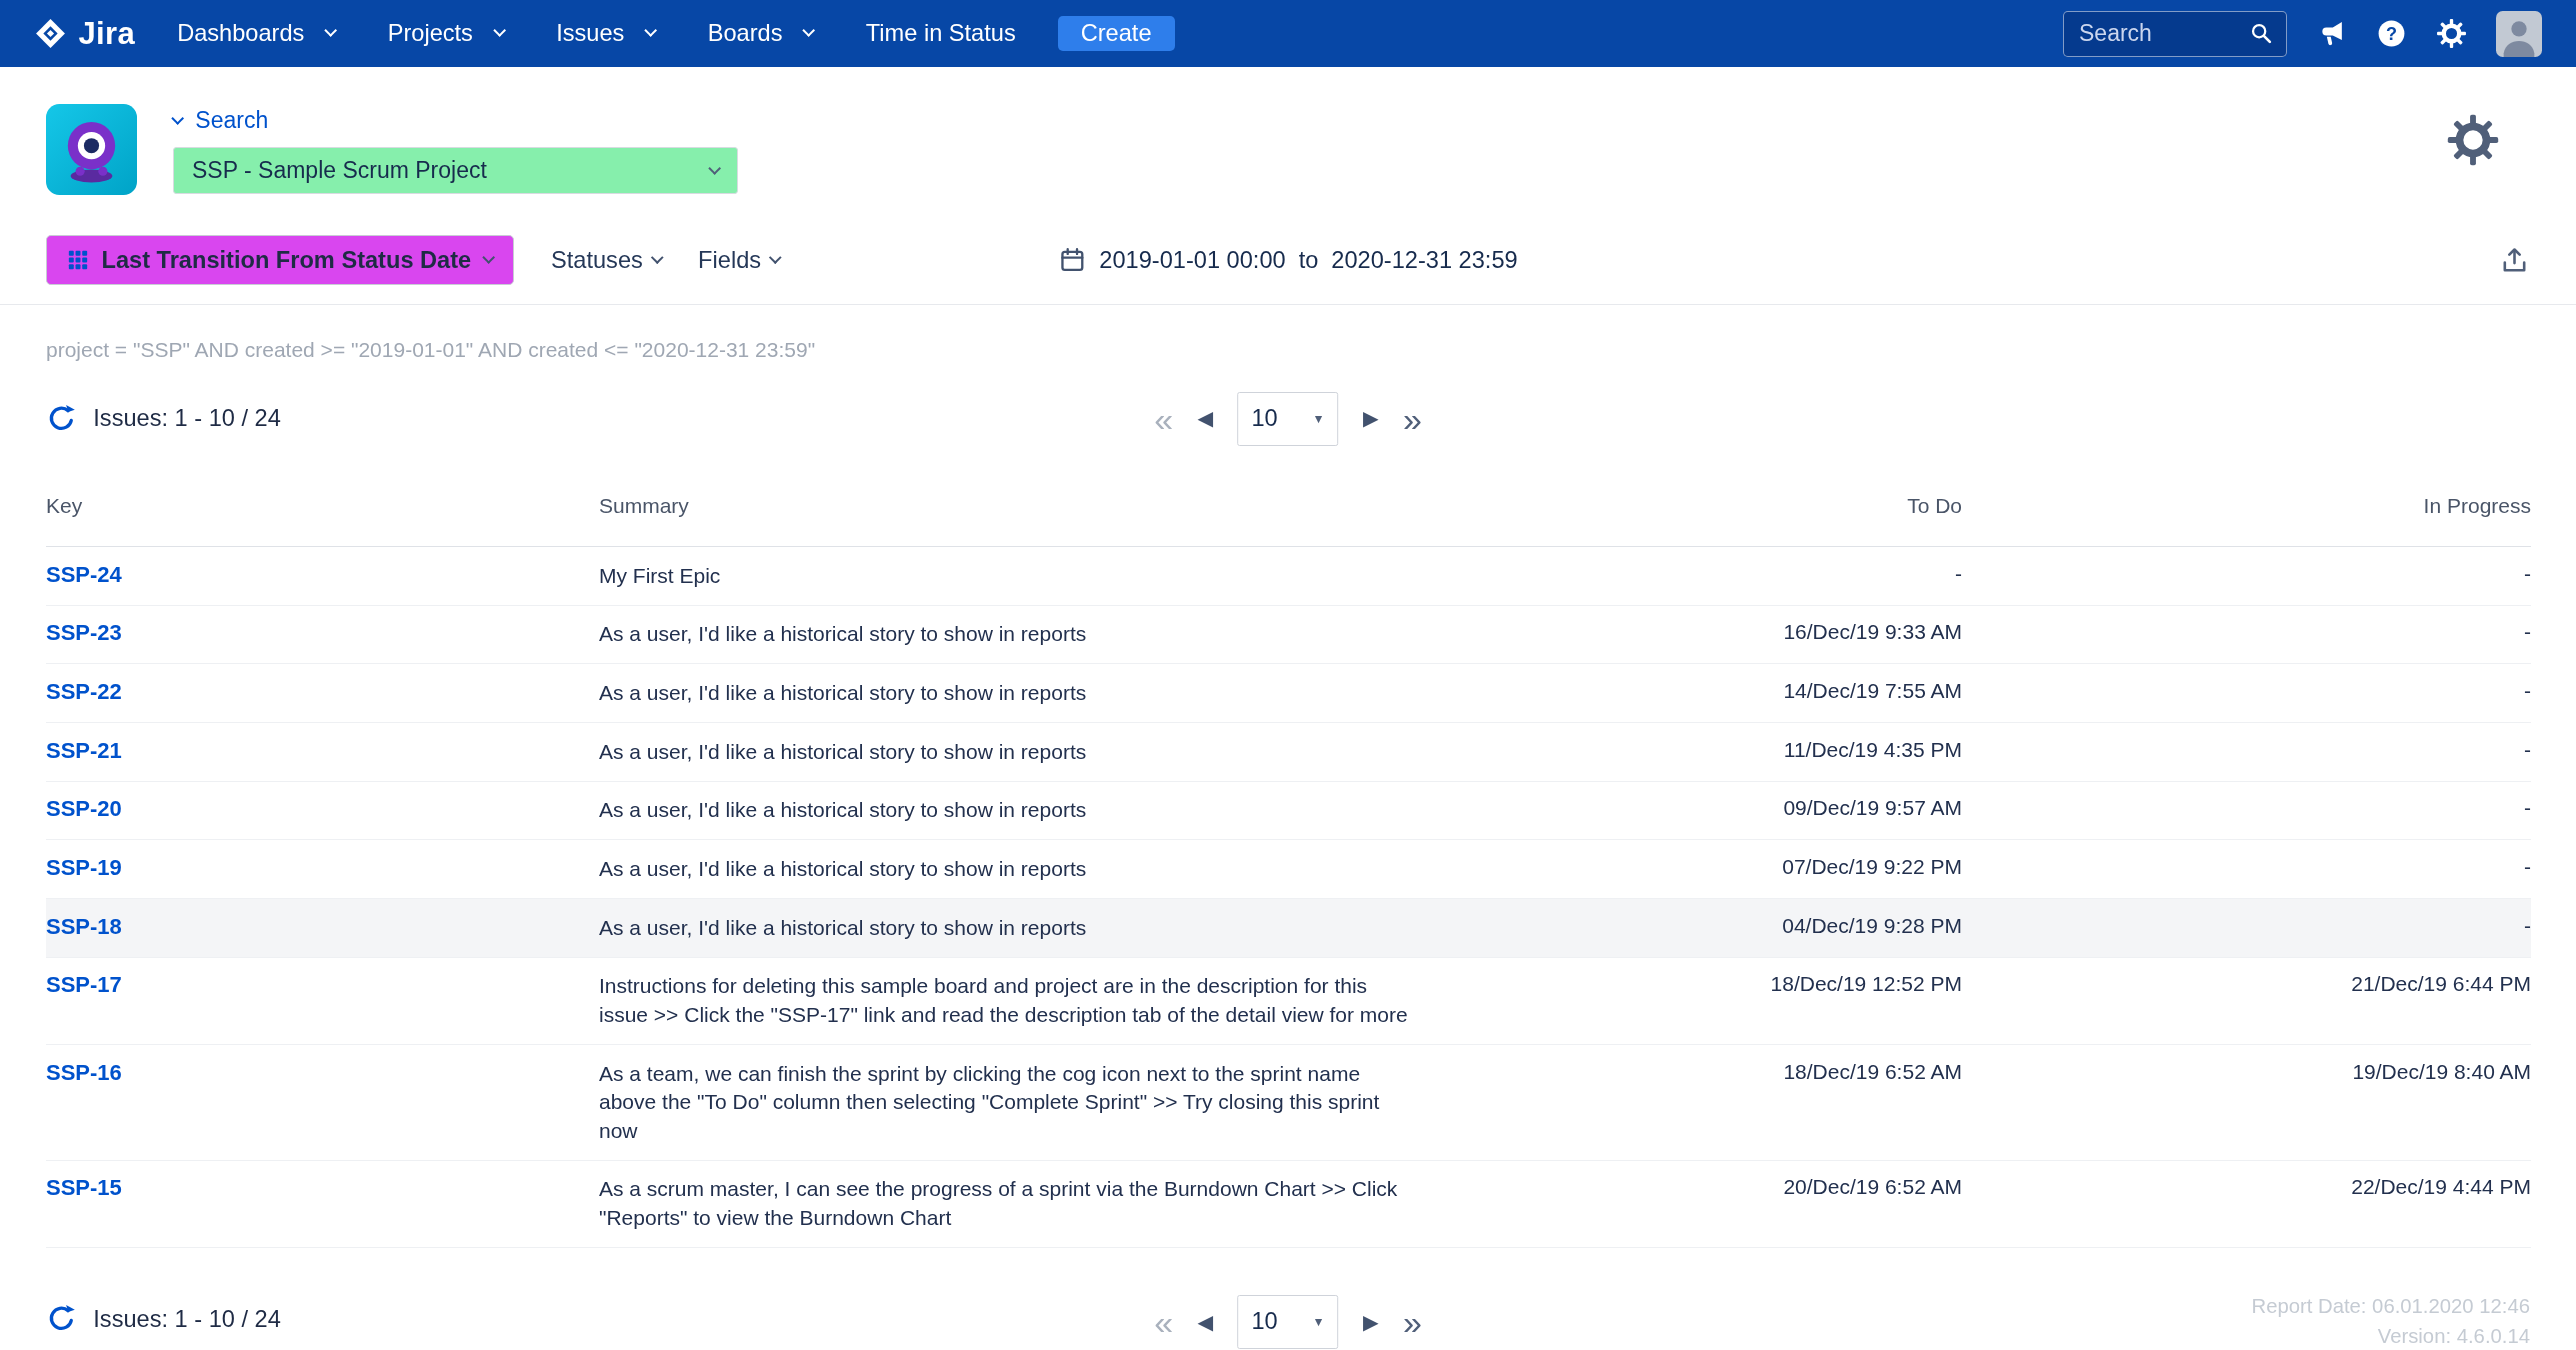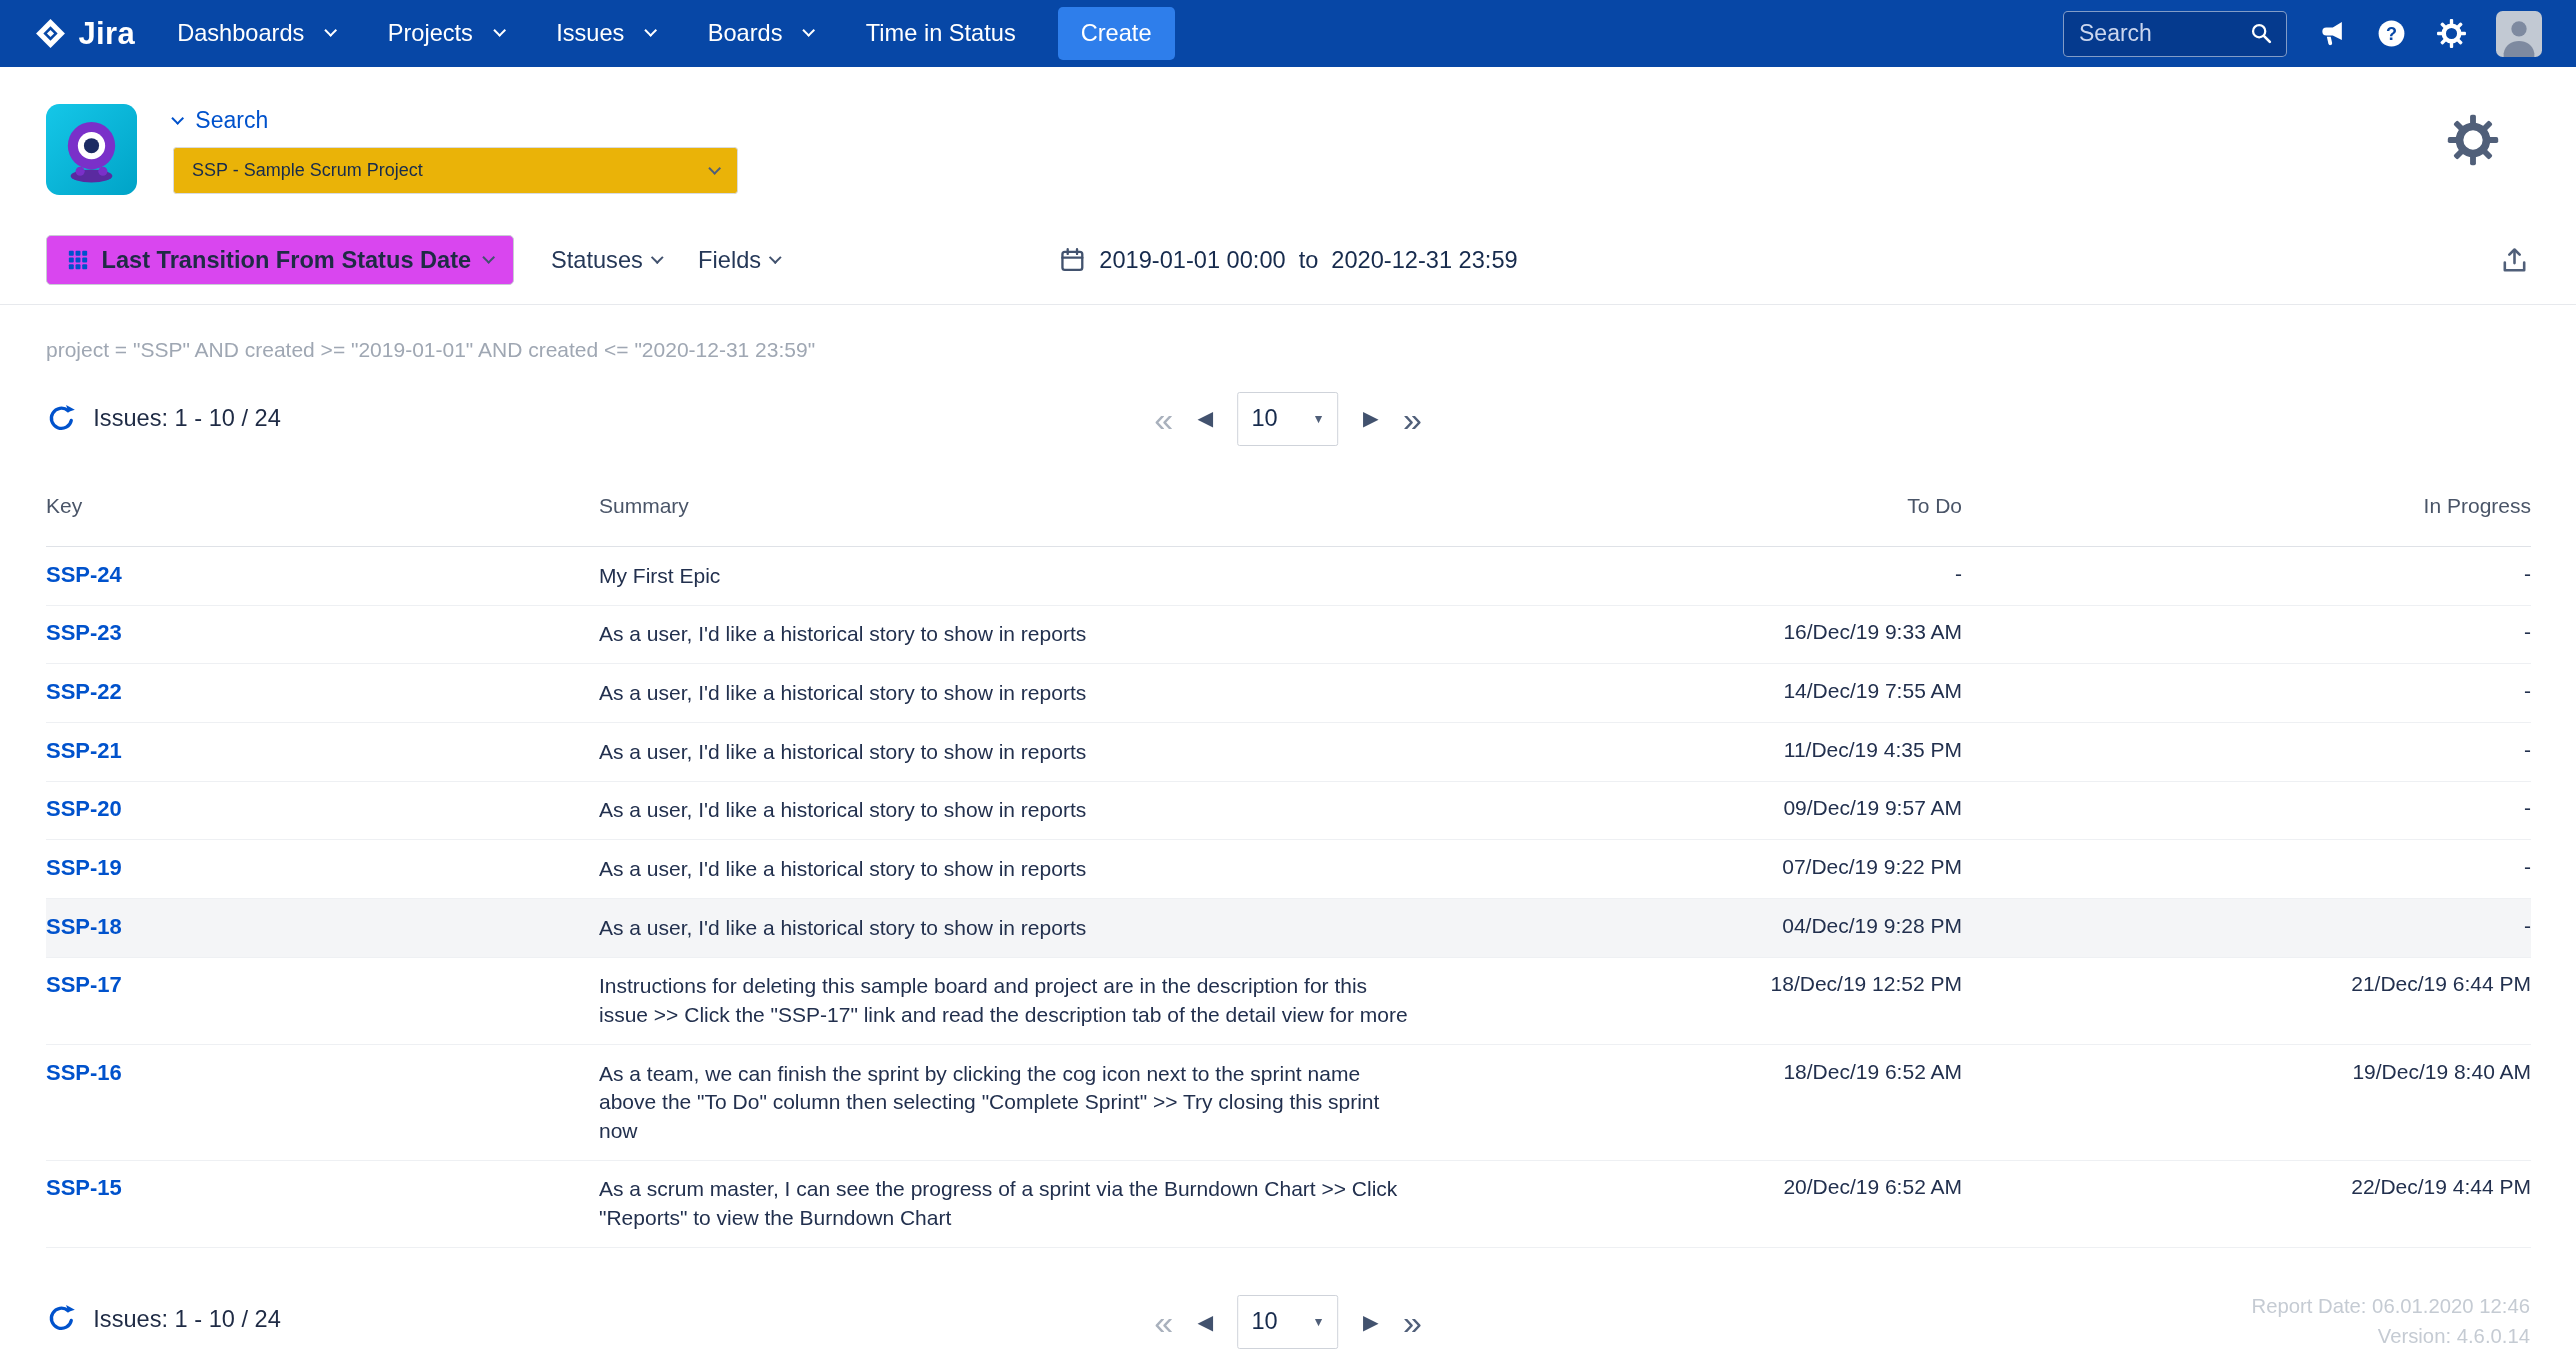--- a/index.html
+++ b/index.html
@@ -11,38 +11,38 @@
   .chev{display:inline-block;width:8.1px;height:8.1px;border-right:2.4px solid currentColor;
         border-bottom:2.4px solid currentColor;transform:rotate(45deg);margin-top:-4.9px;}
 
   
   .navbar{height:67px;background:#0747A6;display:flex;align-items:center;padding:0 34px;box-sizing:border-box;}
   .brand{display:flex;align-items:center;gap:11.4px;margin-right:42px;}
   .brand-name{color:#fff;font-size:31px;font-weight:bold;letter-spacing:0.4px;}
   .nav-menu{display:flex;align-items:center;gap:52px;}
   .nav-item{display:flex;align-items:center;gap:22px;color:#fff;font-size:23.6px;white-space:nowrap;}
   .create-btn{margin-left:42px;background:#2E7EEB;color:#fff;border:none;border-radius:4.9px;
-              height:53px;padding:0 23px;font-size:23.6px;font-family:inherit;font-weight:500;}
+              height:35px;padding:0 23px;font-size:23.6px;font-family:inherit;font-weight:500;}
   .nav-right{margin-left:auto;display:flex;align-items:center;gap:29px;}
   .searchbox{width:224px;height:46px;border:1.6px solid rgba(255,255,255,.5);border-radius:4.9px;
              background:rgba(0,20,70,.25);display:flex;align-items:center;padding:0 13px;box-sizing:border-box;gap:8.1px;}
   .searchbox input{flex:1;min-width:0;background:transparent;border:none;outline:none;color:#fff;
                    font-size:23px;font-family:inherit;}
   .searchbox input::placeholder{color:#CBD6EE;}
   .nav-ico{display:flex;align-items:center;justify-content:center;color:#fff;}
 
   
   .project-header{padding:37px 46px 0;display:flex;align-items:flex-start;position:relative;}
   .proj-avatar{width:91px;height:91px;border-radius:9.8px;display:block;}
   .ph-text{margin-left:36px;padding-top:3.3px;}
   .proj-toggle{display:flex;align-items:center;gap:13px;color:#0052CC;font-size:23px;}
   .proj-toggle .chev{width:7.3px;height:7.3px;}
-  .proj-select{margin-top:13px;width:565px;height:47px;background:#eab308;border:0.8px solid #D8DBE1;
+  .proj-select{margin-top:13px;width:565px;height:47px;background:#86efac;border:0.8px solid #D8DBE1;
                border-radius:3.3px;display:flex;align-items:center;justify-content:space-between;
-               padding:0 18px;box-sizing:border-box;font-size:18px;color:#172B4D;}
+               padding:0 18px;box-sizing:border-box;font-size:23px;color:#172B4D;}
   .proj-select .chev{color:#505F79;width:7.3px;height:7.3px;}
   .header-gear{position:absolute;right:76px;top:46px;color:#505F79;}
 
   
   .filter-bar{margin-top:39px;height:52px;padding:0 46px;display:flex;align-items:center;position:relative;}
   .report-type-btn{display:inline-flex;align-items:center;gap:13px;height:50px;padding:0 19.5px;
                    background:#d946ef;border:1.6px solid #C8CCD4;border-radius:4.9px;font-size:23.6px;
                    font-weight:bold;color:#1F2B45;box-sizing:border-box;}
   .report-type-btn .chev{width:7.3px;height:7.3px;border-width:2.1px;color:#42526E;}
   .filter-link{display:flex;align-items:center;gap:9.8px;margin-left:37px;font-size:23.6px;color:#253858;}

